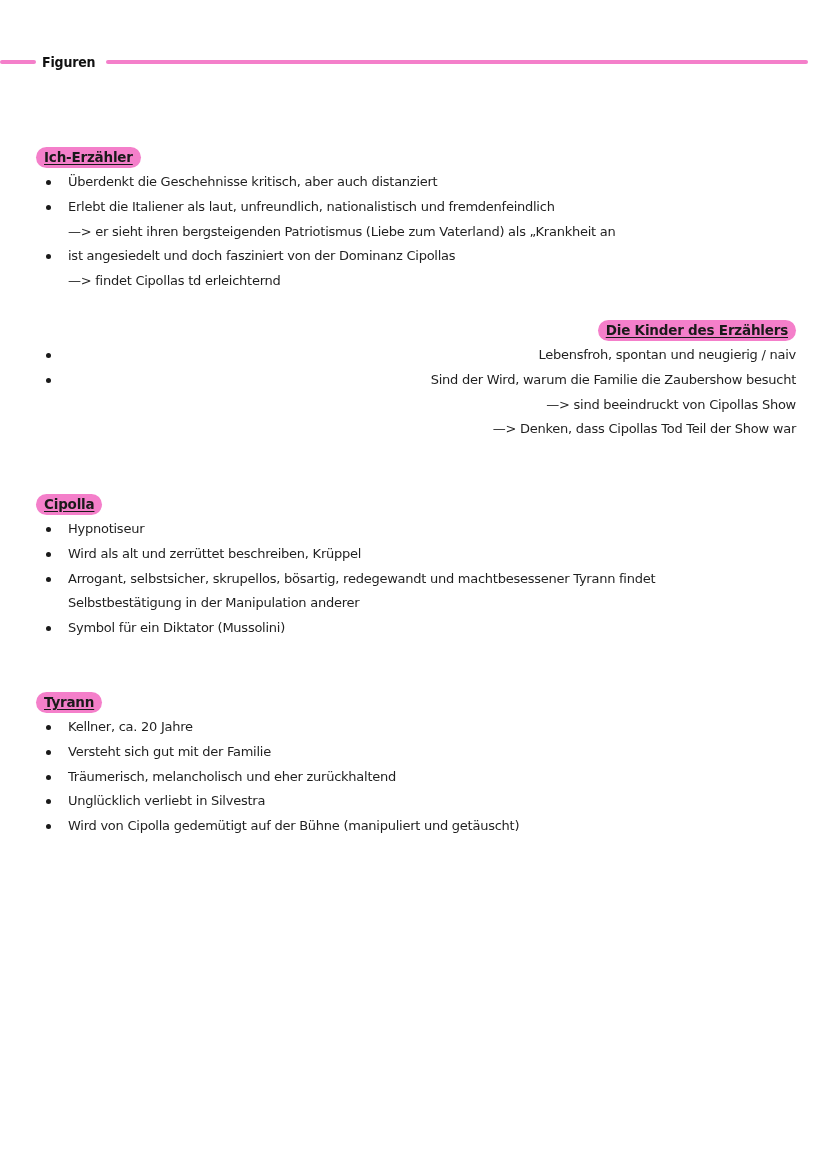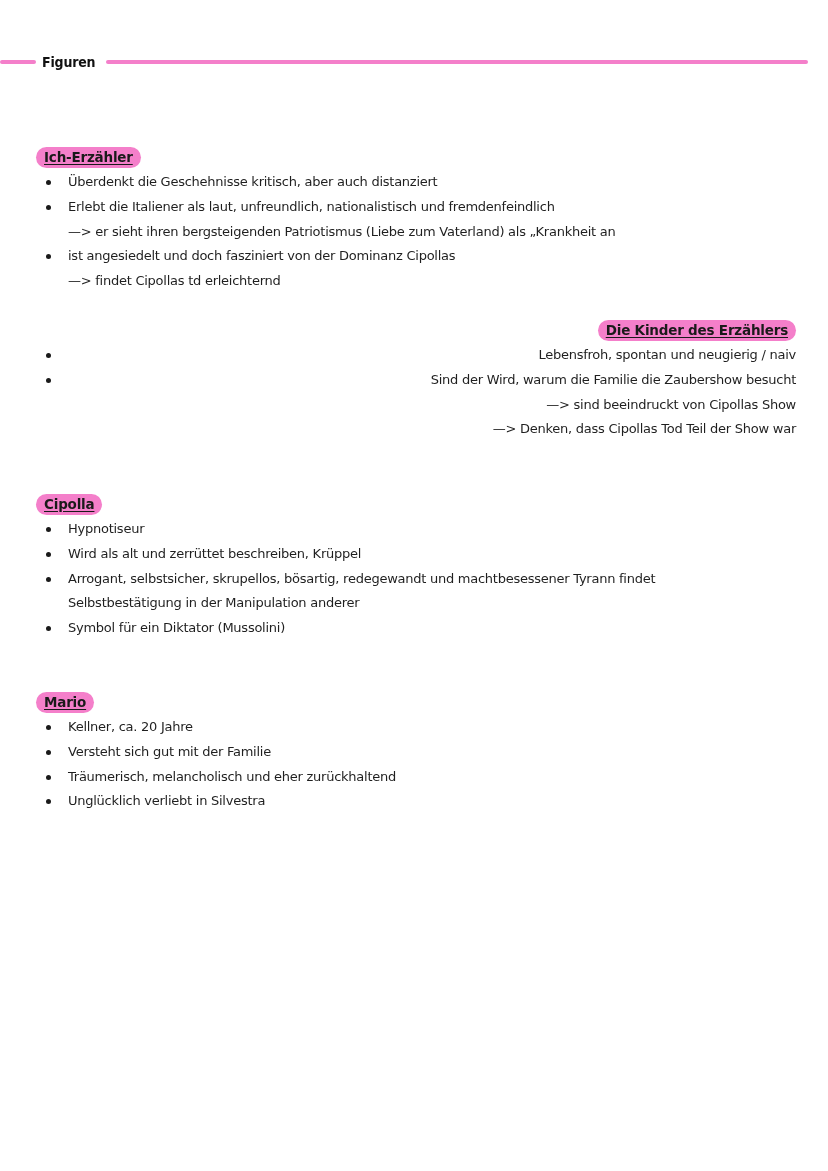--- a/index.html
+++ b/index.html
@@ -127,20 +127,21 @@
   <ul class="items">
     <li class="bullet">Hypnotiseur</li>
     <li class="bullet">Wird als alt und zerrüttet beschreiben, Krüppel</li>
     <li class="bullet">Arrogant, selbstsicher, skrupellos, bösartig, redegewandt und machtbesessener Tyrann findet</li>
     <li class="sub">Selbstbestätigung in der Manipulation anderer</li>
     <li class="bullet">Symbol für ein Diktator (Mussolini)</li>
   </ul>
 </div>
 
 <div class="section" style="top:645px;">
-  <span class="pill">Mario</span>
+  <span class="pill">Tyrann</span>
   <ul class="items">
     <li class="bullet">Kellner, ca. 20 Jahre</li>
     <li class="bullet">Versteht sich gut mit der Familie</li>
     <li class="bullet">Träumerisch, melancholisch und eher zurückhaltend</li>
     <li class="bullet">Unglücklich verliebt in Silvestra</li>
+    <li class="bullet">Wird von Cipolla gedemütigt auf der Bühne (manipuliert und getäuscht)</li>
   </ul>
 </div>
 
 </body></html>

